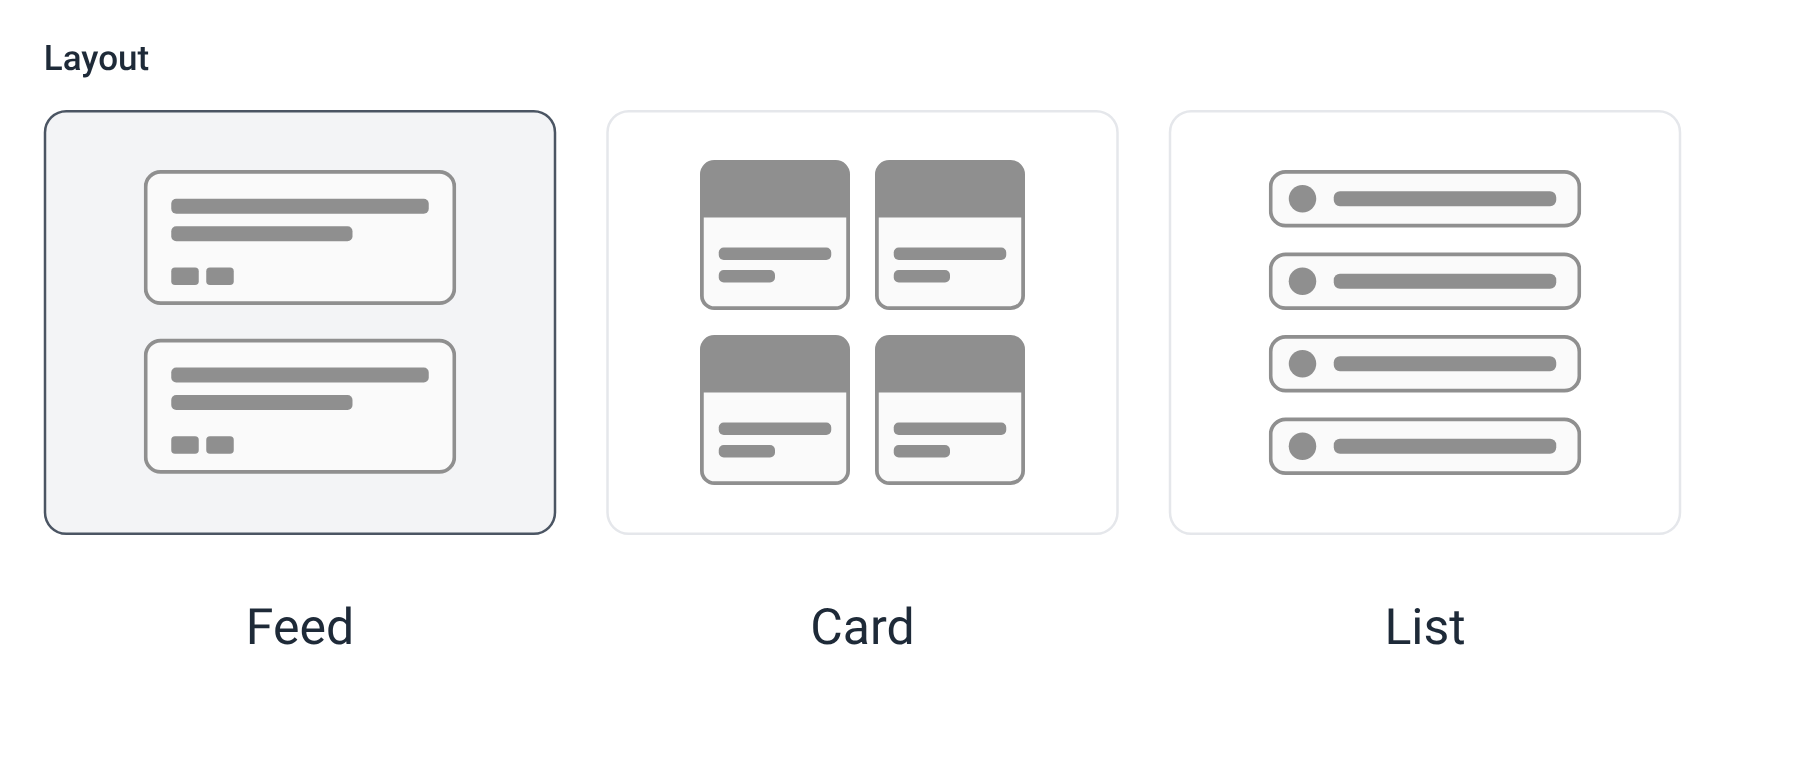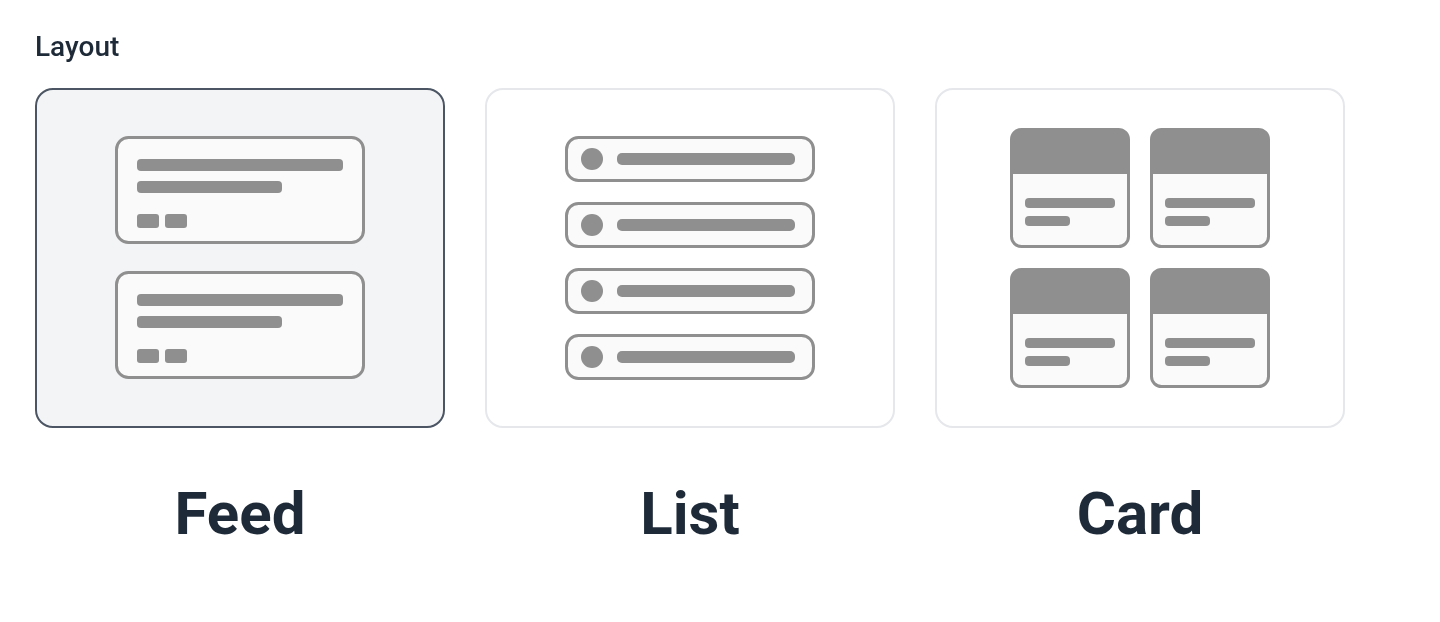--- a/index.html
+++ b/index.html
@@ -40,22 +40,22 @@
   }
   .option-preview.selected {
     background: #f3f4f6;
     border: 2px solid #4b5563;
   }
   .option-preview.unselected {
     background: #ffffff;
     border: 2px solid #e5e7eb;
   }
   .option-label {
-    font-size: 60px;
-    font-weight: 700;
+    font-size: 40px;
+    font-weight: 400;
     color: #1e2a38;
     margin-top: 50px;
     text-align: center;
   }
   svg {
     display: block;
   }
 </style>
 </head>
 <body>
@@ -77,51 +77,20 @@
 
           <rect x="1.5" y="136.5" width="247" height="105" rx="12" ry="12" fill="#fafafa" stroke="#8f8f8f" stroke-width="3"></rect>
           <rect x="22" y="158" width="206" height="12" rx="4" fill="#8f8f8f"></rect>
           <rect x="22" y="180" width="145" height="12" rx="4" fill="#8f8f8f"></rect>
           <rect x="22" y="213" width="22" height="14" rx="3" fill="#8f8f8f"></rect>
           <rect x="50" y="213" width="22" height="14" rx="3" fill="#8f8f8f"></rect>
         </svg>
       </span>
     </div>
     <div class="option-label">Feed</div>
-  </div>
-
-  <div class="option">
-    <div class="option-preview unselected">
-      <span>
-        <svg width="250" height="245" viewBox="0 0 250 245" xmlns="http://www.w3.org/2000/svg">
-
-          <g>
-            <rect x="1.5" y="1.5" width="247" height="43" rx="12" ry="12" fill="#fafafa" stroke="#8f8f8f" stroke-width="3"></rect>
-            <circle cx="27" cy="23" r="11" fill="#8f8f8f"></circle>
-            <rect x="52" y="17" width="178" height="12" rx="5" fill="#8f8f8f"></rect>
-          </g>
-          <g>
-            <rect x="1.5" y="67.5" width="247" height="43" rx="12" ry="12" fill="#fafafa" stroke="#8f8f8f" stroke-width="3"></rect>
-            <circle cx="27" cy="89" r="11" fill="#8f8f8f"></circle>
-            <rect x="52" y="83" width="178" height="12" rx="5" fill="#8f8f8f"></rect>
-          </g>
-          <g>
-            <rect x="1.5" y="133.5" width="247" height="43" rx="12" ry="12" fill="#fafafa" stroke="#8f8f8f" stroke-width="3"></rect>
-            <circle cx="27" cy="155" r="11" fill="#8f8f8f"></circle>
-            <rect x="52" y="149" width="178" height="12" rx="5" fill="#8f8f8f"></rect>
-          </g>
-          <g>
-            <rect x="1.5" y="199.5" width="247" height="43" rx="12" ry="12" fill="#fafafa" stroke="#8f8f8f" stroke-width="3"></rect>
-            <circle cx="27" cy="221" r="11" fill="#8f8f8f"></circle>
-            <rect x="52" y="215" width="178" height="12" rx="5" fill="#8f8f8f"></rect>
-          </g>
-        </svg>
-      </span>
-    </div>
-    <div class="option-label">List</div>
   </div>
 
   <div class="option">
     <div class="option-preview unselected">
       <span>
         <svg width="260" height="260" viewBox="0 0 260 260" xmlns="http://www.w3.org/2000/svg">
           <defs>
             <clipPath id="cardClip1">
                 <rect x="1.5" y="1.5" width="117" height="117" rx="10" ry="10"></rect>
               </clipPath>
@@ -154,13 +123,44 @@
           <rect x="141.5" y="141.5" width="117" height="117" rx="10" ry="10" fill="#fafafa" stroke="#8f8f8f" stroke-width="3"></rect>
           <rect x="140" y="140" width="120" height="46" fill="#8f8f8f" clip-path="url(#cardClip4)"></rect>
           <rect x="155" y="210" width="90" height="10" rx="4" fill="#8f8f8f"></rect>
           <rect x="155" y="228" width="45" height="10" rx="4" fill="#8f8f8f"></rect>
         </svg>
       </span>
     </div>
     <div class="option-label">Card</div>
   </div>
 
+  <div class="option">
+    <div class="option-preview unselected">
+      <span>
+        <svg width="250" height="245" viewBox="0 0 250 245" xmlns="http://www.w3.org/2000/svg">
+
+          <g>
+            <rect x="1.5" y="1.5" width="247" height="43" rx="12" ry="12" fill="#fafafa" stroke="#8f8f8f" stroke-width="3"></rect>
+            <circle cx="27" cy="23" r="11" fill="#8f8f8f"></circle>
+            <rect x="52" y="17" width="178" height="12" rx="5" fill="#8f8f8f"></rect>
+          </g>
+          <g>
+            <rect x="1.5" y="67.5" width="247" height="43" rx="12" ry="12" fill="#fafafa" stroke="#8f8f8f" stroke-width="3"></rect>
+            <circle cx="27" cy="89" r="11" fill="#8f8f8f"></circle>
+            <rect x="52" y="83" width="178" height="12" rx="5" fill="#8f8f8f"></rect>
+          </g>
+          <g>
+            <rect x="1.5" y="133.5" width="247" height="43" rx="12" ry="12" fill="#fafafa" stroke="#8f8f8f" stroke-width="3"></rect>
+            <circle cx="27" cy="155" r="11" fill="#8f8f8f"></circle>
+            <rect x="52" y="149" width="178" height="12" rx="5" fill="#8f8f8f"></rect>
+          </g>
+          <g>
+            <rect x="1.5" y="199.5" width="247" height="43" rx="12" ry="12" fill="#fafafa" stroke="#8f8f8f" stroke-width="3"></rect>
+            <circle cx="27" cy="221" r="11" fill="#8f8f8f"></circle>
+            <rect x="52" y="215" width="178" height="12" rx="5" fill="#8f8f8f"></rect>
+          </g>
+        </svg>
+      </span>
+    </div>
+    <div class="option-label">List</div>
+  </div>
+
 </div>
 
 </body></html>

